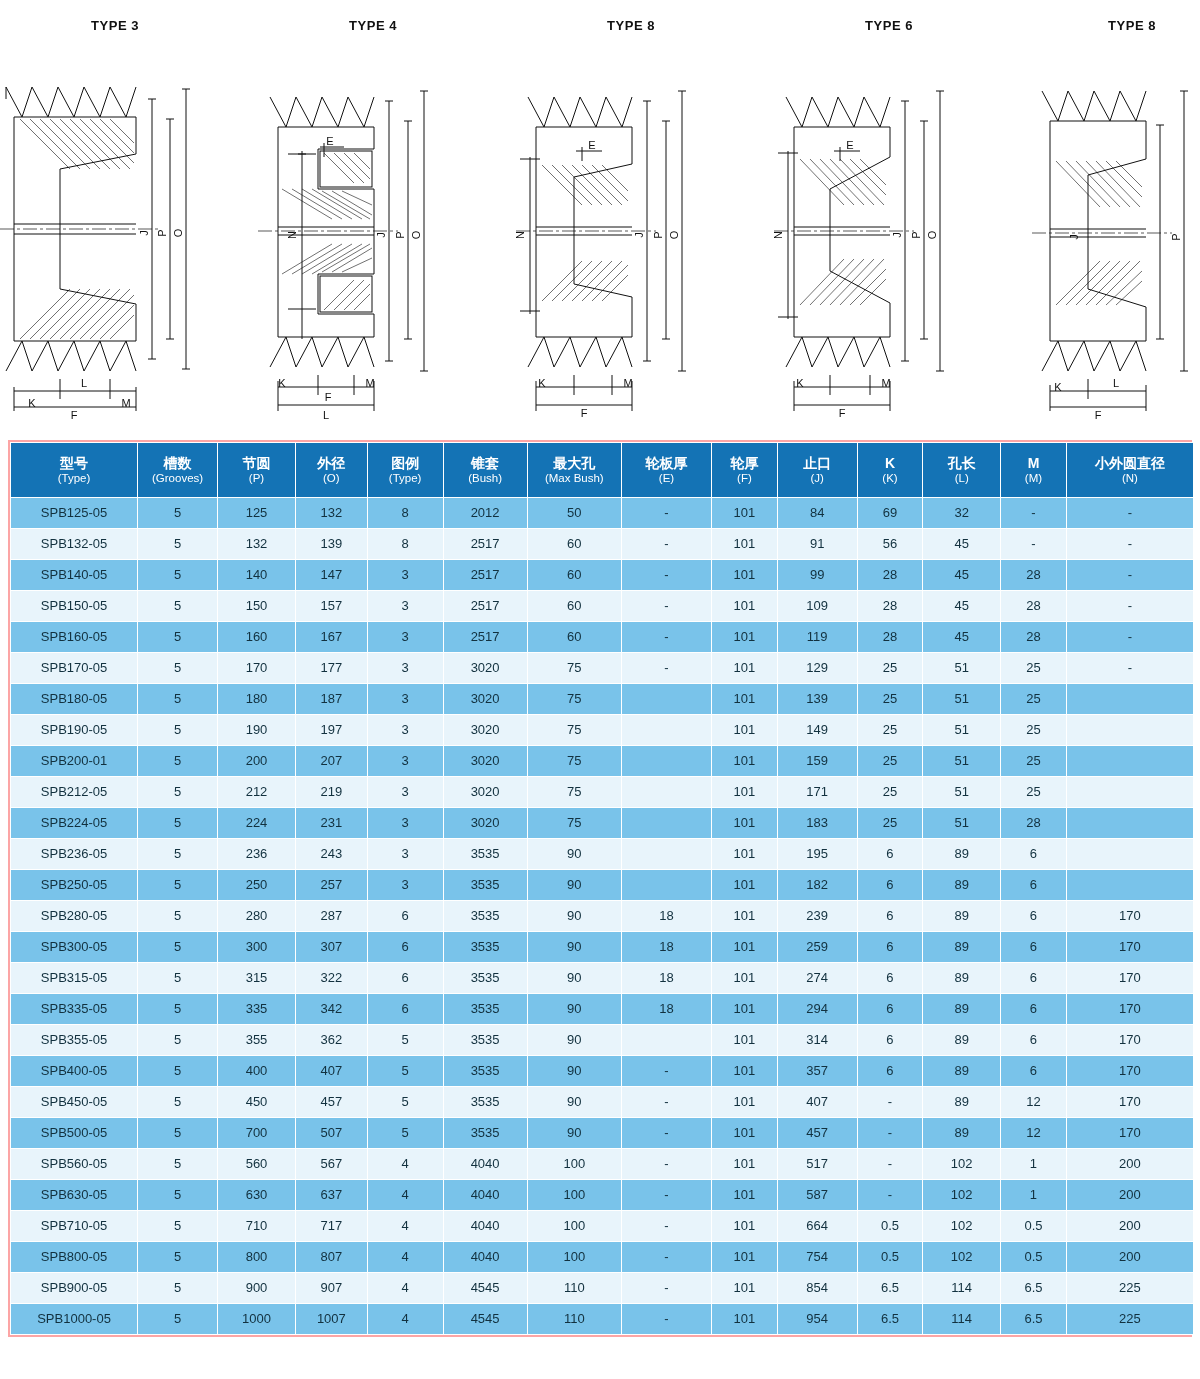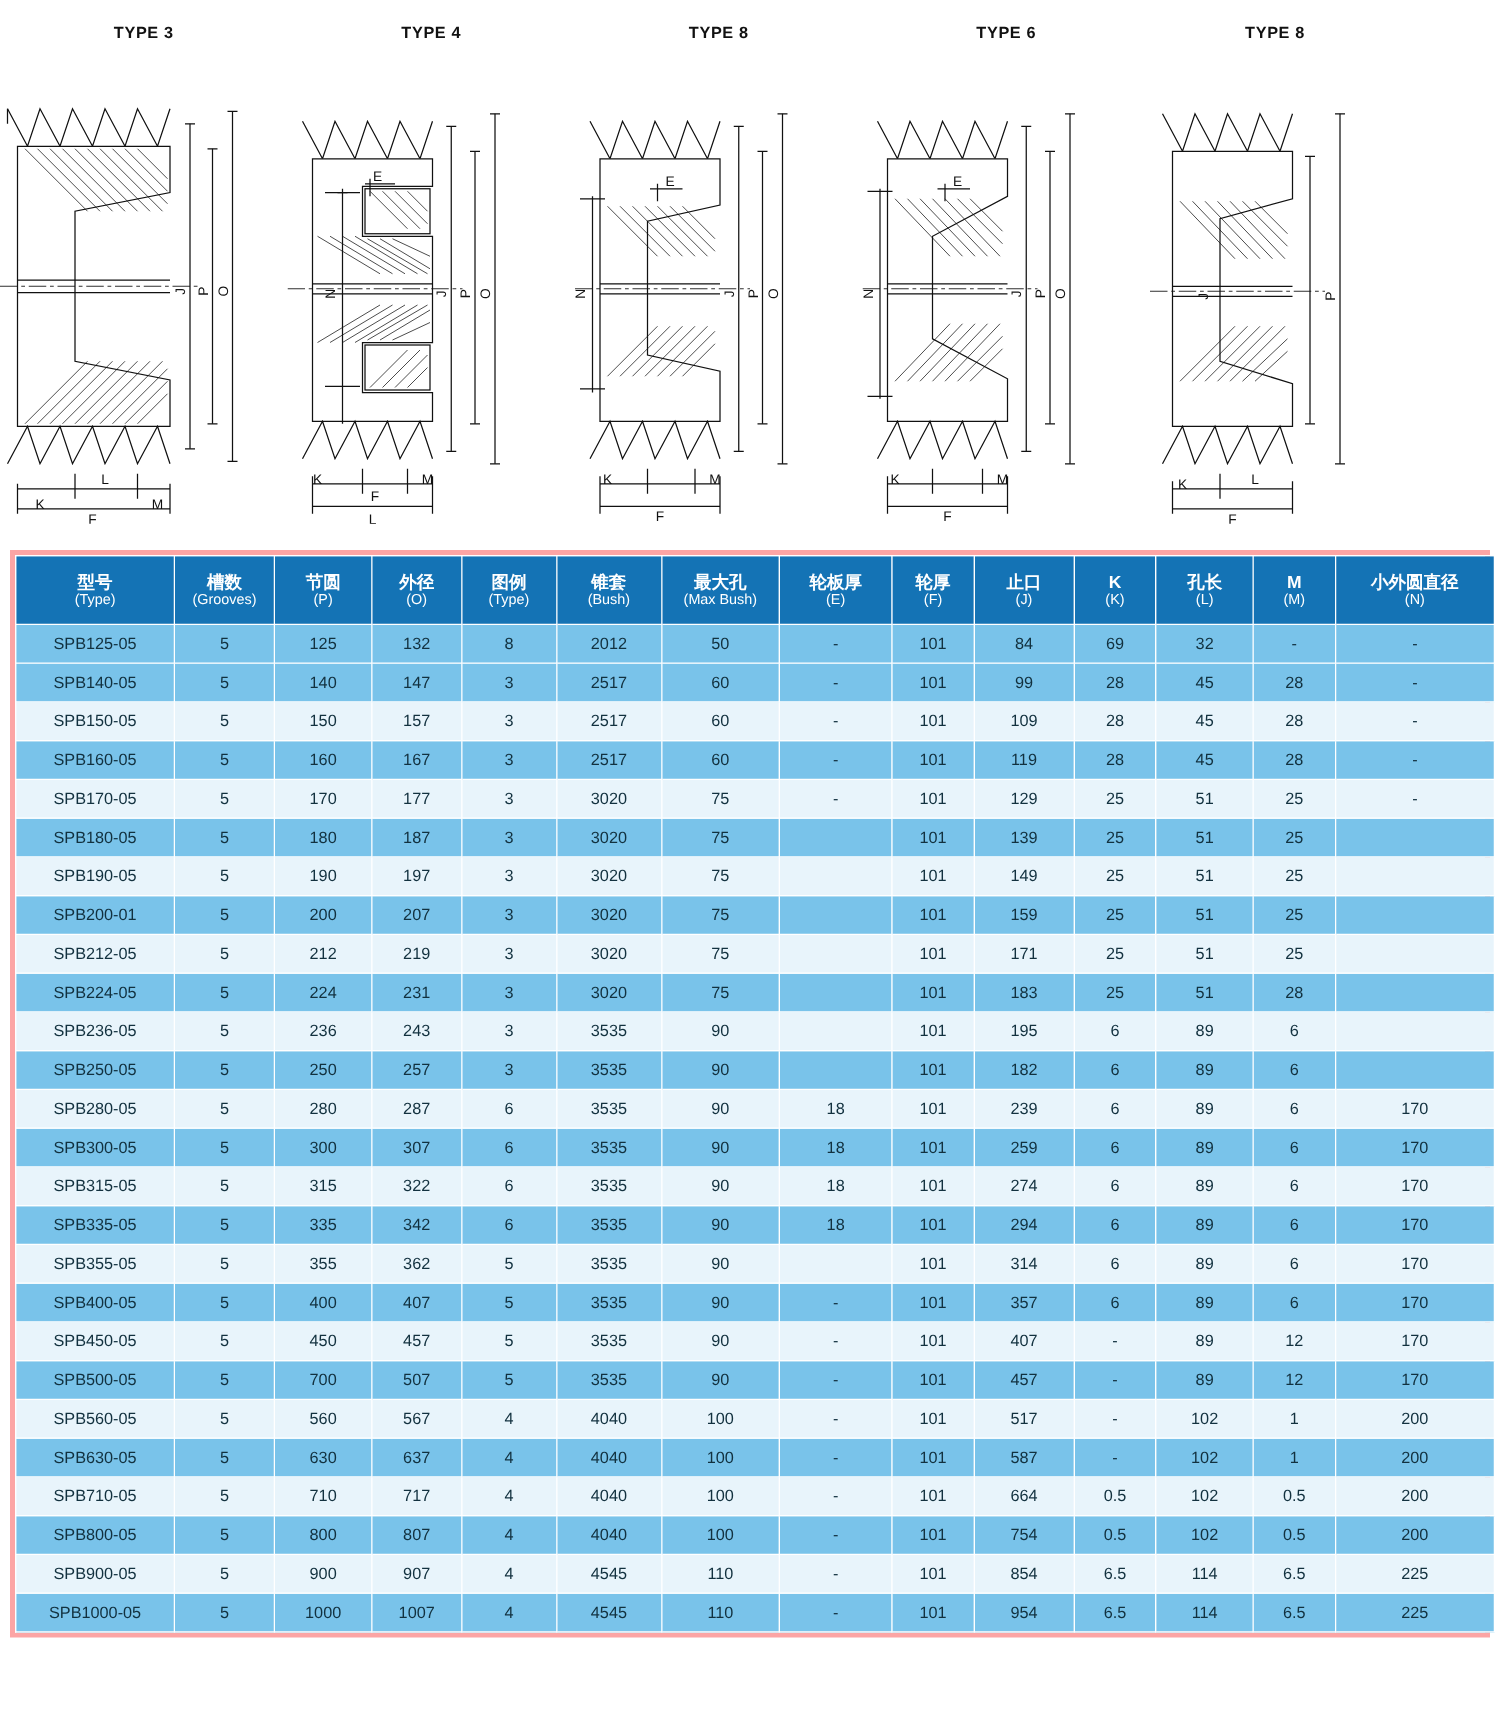--- a/index.html
+++ b/index.html
@@ -4,21 +4,21 @@
 <style>
   html,body{margin:0;padding:0;}
   body{
     width:1200px;height:1379px;background:#ffffff;
     font-family:"Liberation Sans", sans-serif;
     color:#1a1a1a;
   }
   .page{position:relative;width:1200px;height:1379px;overflow:hidden;}
 
   
-  .diagrams{display:flex;width:1014px;height:440px;padding-top:18px;box-sizing:border-box;}
+  .diagrams{display:flex;width:1014px;height:440px;padding-top:18px;box-sizing:border-box;gap:28px;}
   .diagram{flex:1;position:relative;}
   .diagram .dtitle{
     text-align:center;font-size:13px;font-weight:bold;letter-spacing:.5px;
     color:#111;margin-bottom:6px;
   }
   .dsvg{display:block;margin:0 auto;}
 
   
   .tablewrap{padding:0 8px;box-sizing:border-box;width:1200px;}
   table.spec{
@@ -31,21 +31,21 @@
     padding:0;height:30px;line-height:1.05;
   }
   table.spec thead th{
     background:#1473b5;color:#ffffff;font-weight:bold;height:54px;
     font-size:14px;border:1px solid #ffffff;
   }
   thead .sub{display:block;font-size:11.5px;font-weight:normal;margin-top:2px;}
   tbody tr.odd td{background:#79c3ea;color:#12313f;}
   tbody tr.even td{background:#e8f4fb;color:#12313f;}
   tbody td.type{font-weight:normal;margin-left:48px;}
-  .tableouter{border:4px solid #fca5a5;}
+  .tableouter{border:2px solid #fca5a5;}
 </style>
 </head>
 <body>
 
 <div class="page">
 
   <div class="diagrams">
 
     <div class="diagram">
       <div class="dtitle">TYPE 3</div>
@@ -269,20 +269,36 @@
               <td>2012</td>
               <td>50</td>
               <td>-</td>
               <td>101</td>
               <td>84</td>
               <td>69</td>
               <td>32</td>
               <td>-</td>
               <td>-</td>
             </tr>
+            <tr class="even">
+              <td class="type">SPB132-05</td>
+              <td>5</td>
+              <td>132</td>
+              <td>139</td>
+              <td>8</td>
+              <td>2517</td>
+              <td>60</td>
+              <td>-</td>
+              <td>101</td>
+              <td>91</td>
+              <td>56</td>
+              <td>45</td>
+              <td>-</td>
+              <td>-</td>
+            </tr>
             <tr class="odd">
               <td class="type">SPB140-05</td>
               <td>5</td>
               <td>140</td>
               <td>147</td>
               <td>3</td>
               <td>2517</td>
               <td>60</td>
               <td>-</td>
               <td>101</td>

